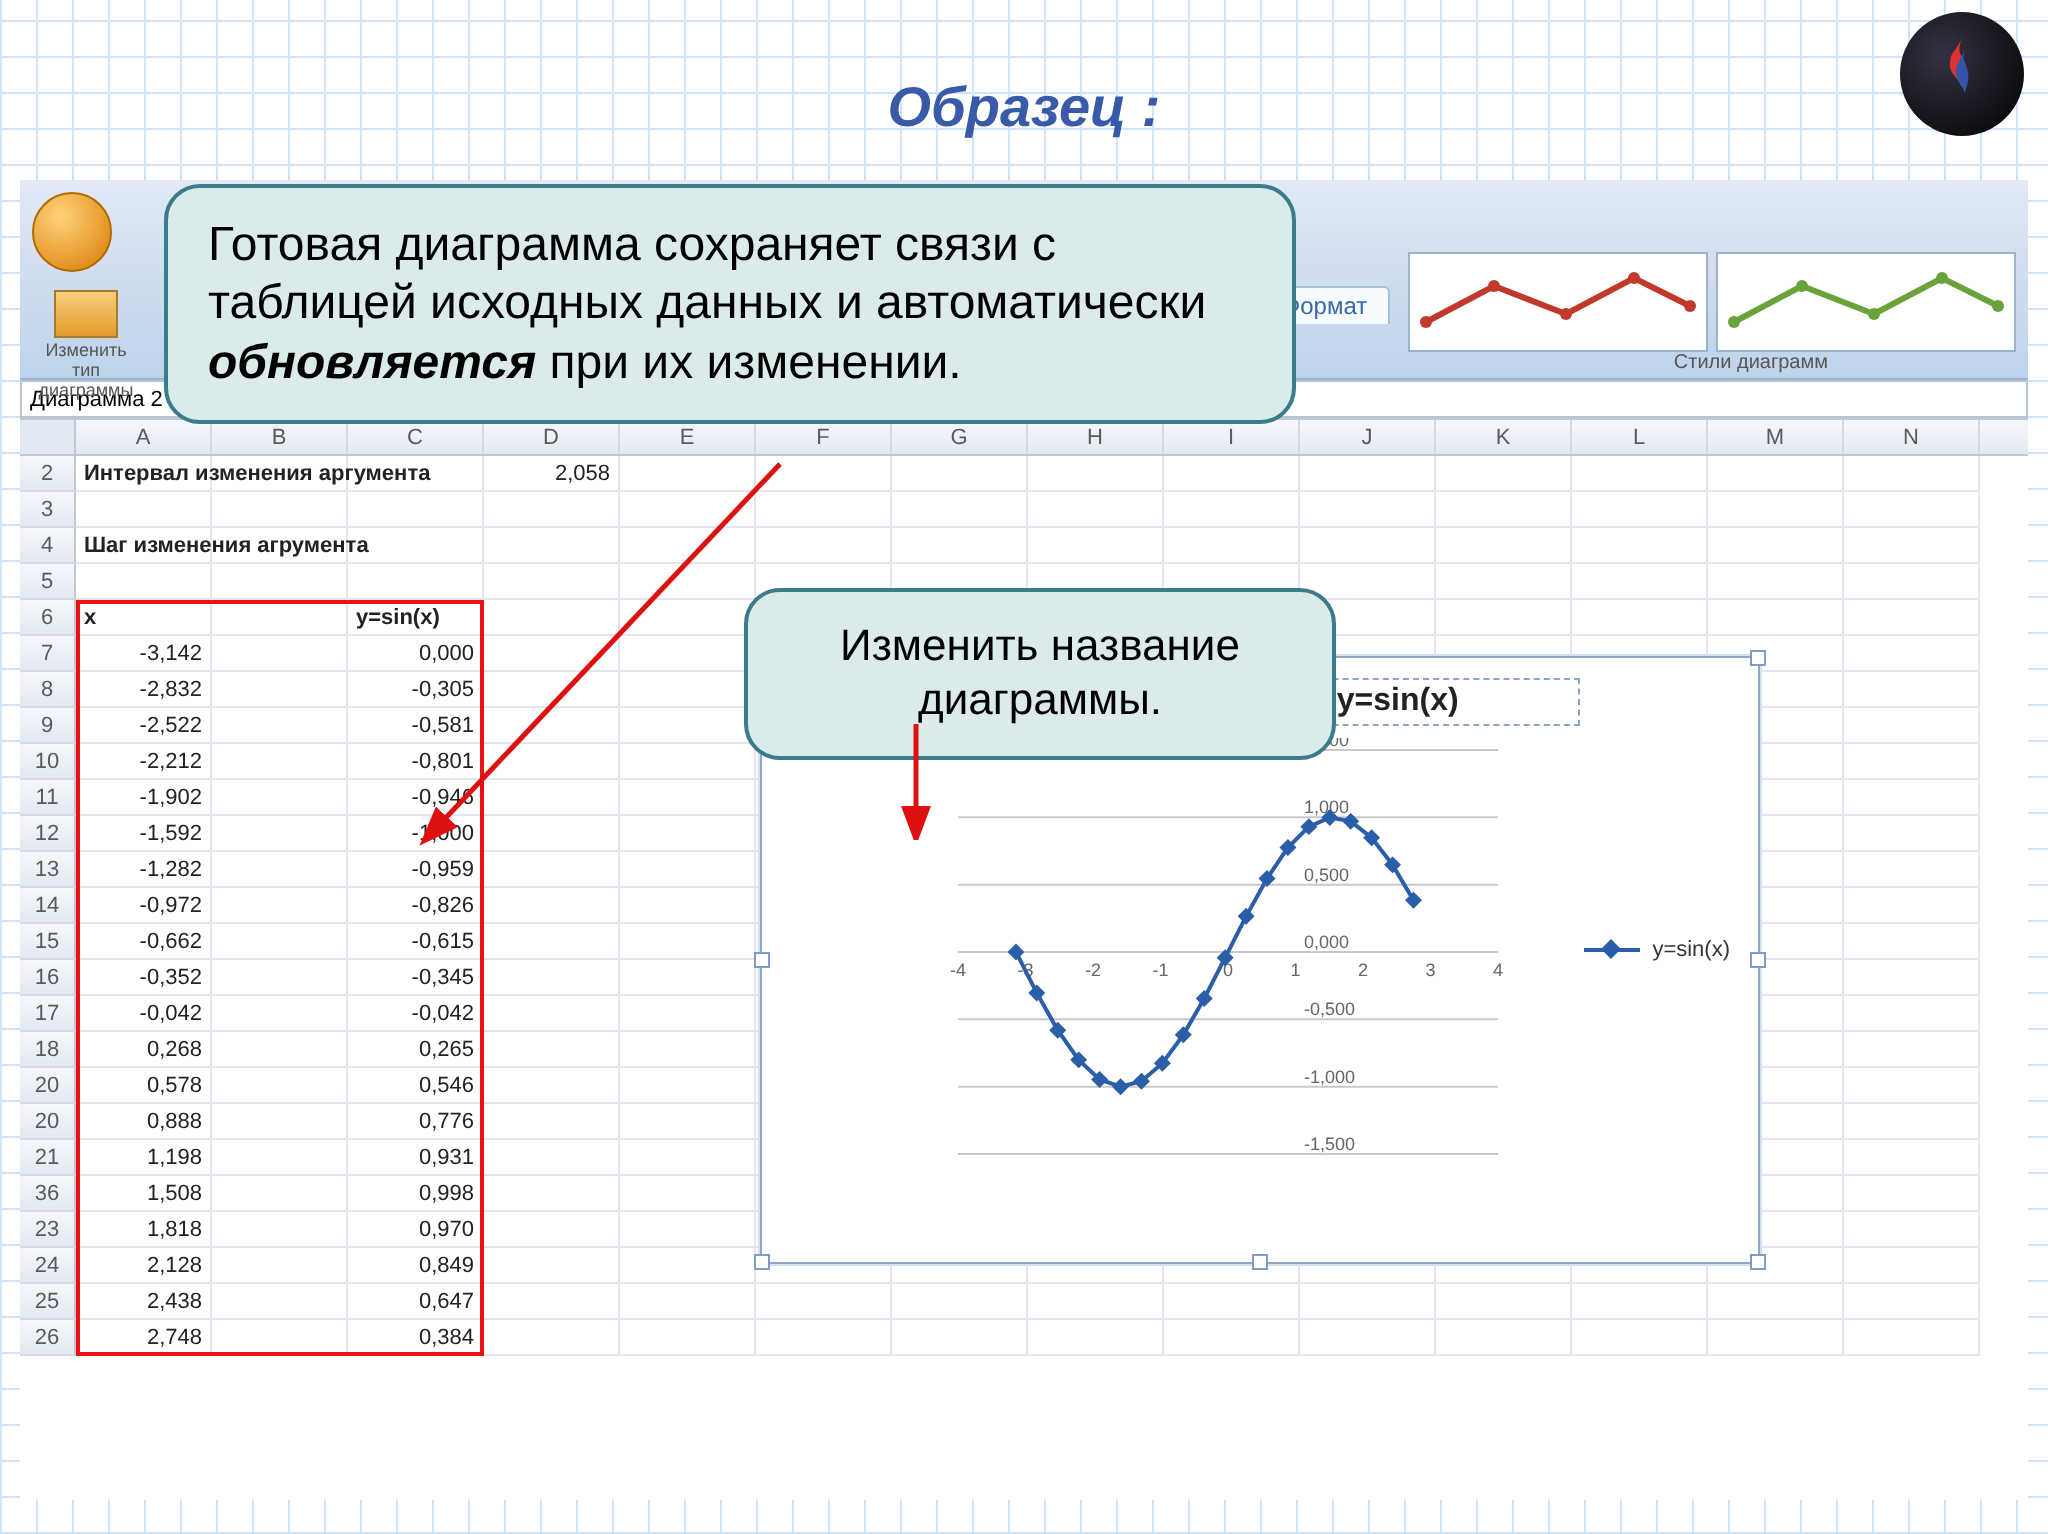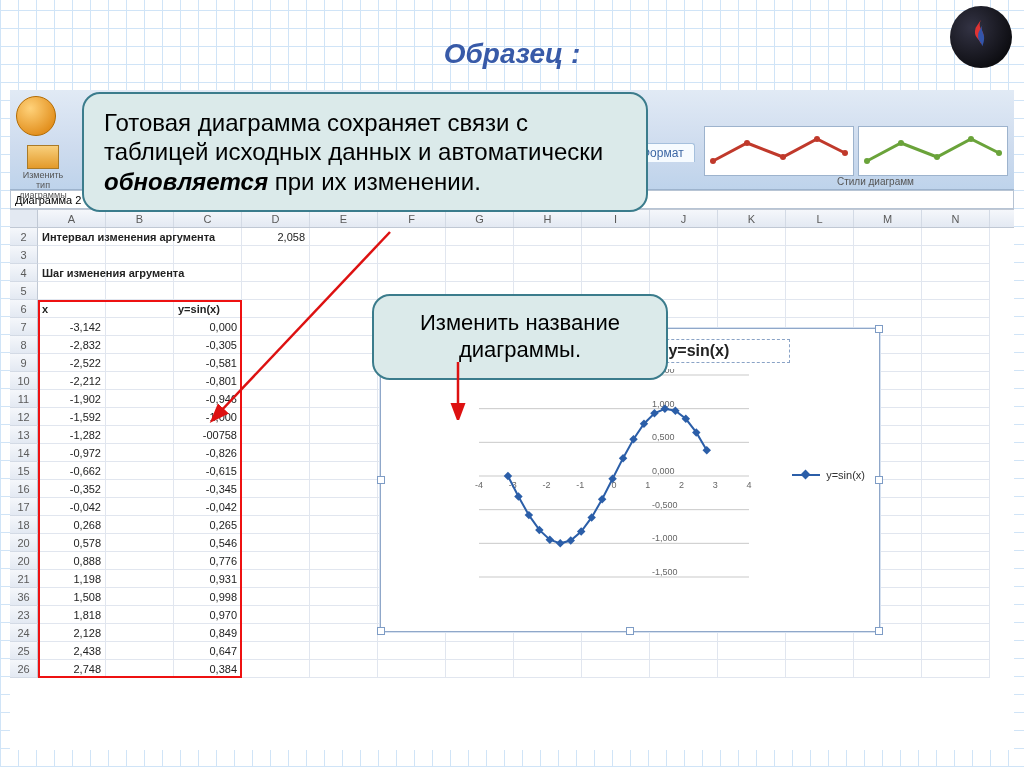--- a/index.html
+++ b/index.html
@@ -417,21 +417,21 @@
           <div class="cell"></div>
           <div class="cell"></div>
           <div class="cell"></div>
           <div class="cell"></div>
           <div class="cell"></div>
         </div>
         <div class="row">
           <div class="rn">13</div>
           <div class="cell">-1,282</div>
           <div class="cell"></div>
-          <div class="cell">-00758</div>
+          <div class="cell">-0,959</div>
           <div class="cell"></div>
           <div class="cell"></div>
           <div class="cell"></div>
           <div class="cell"></div>
           <div class="cell"></div>
           <div class="cell"></div>
           <div class="cell"></div>
           <div class="cell"></div>
           <div class="cell"></div>
           <div class="cell"></div>

